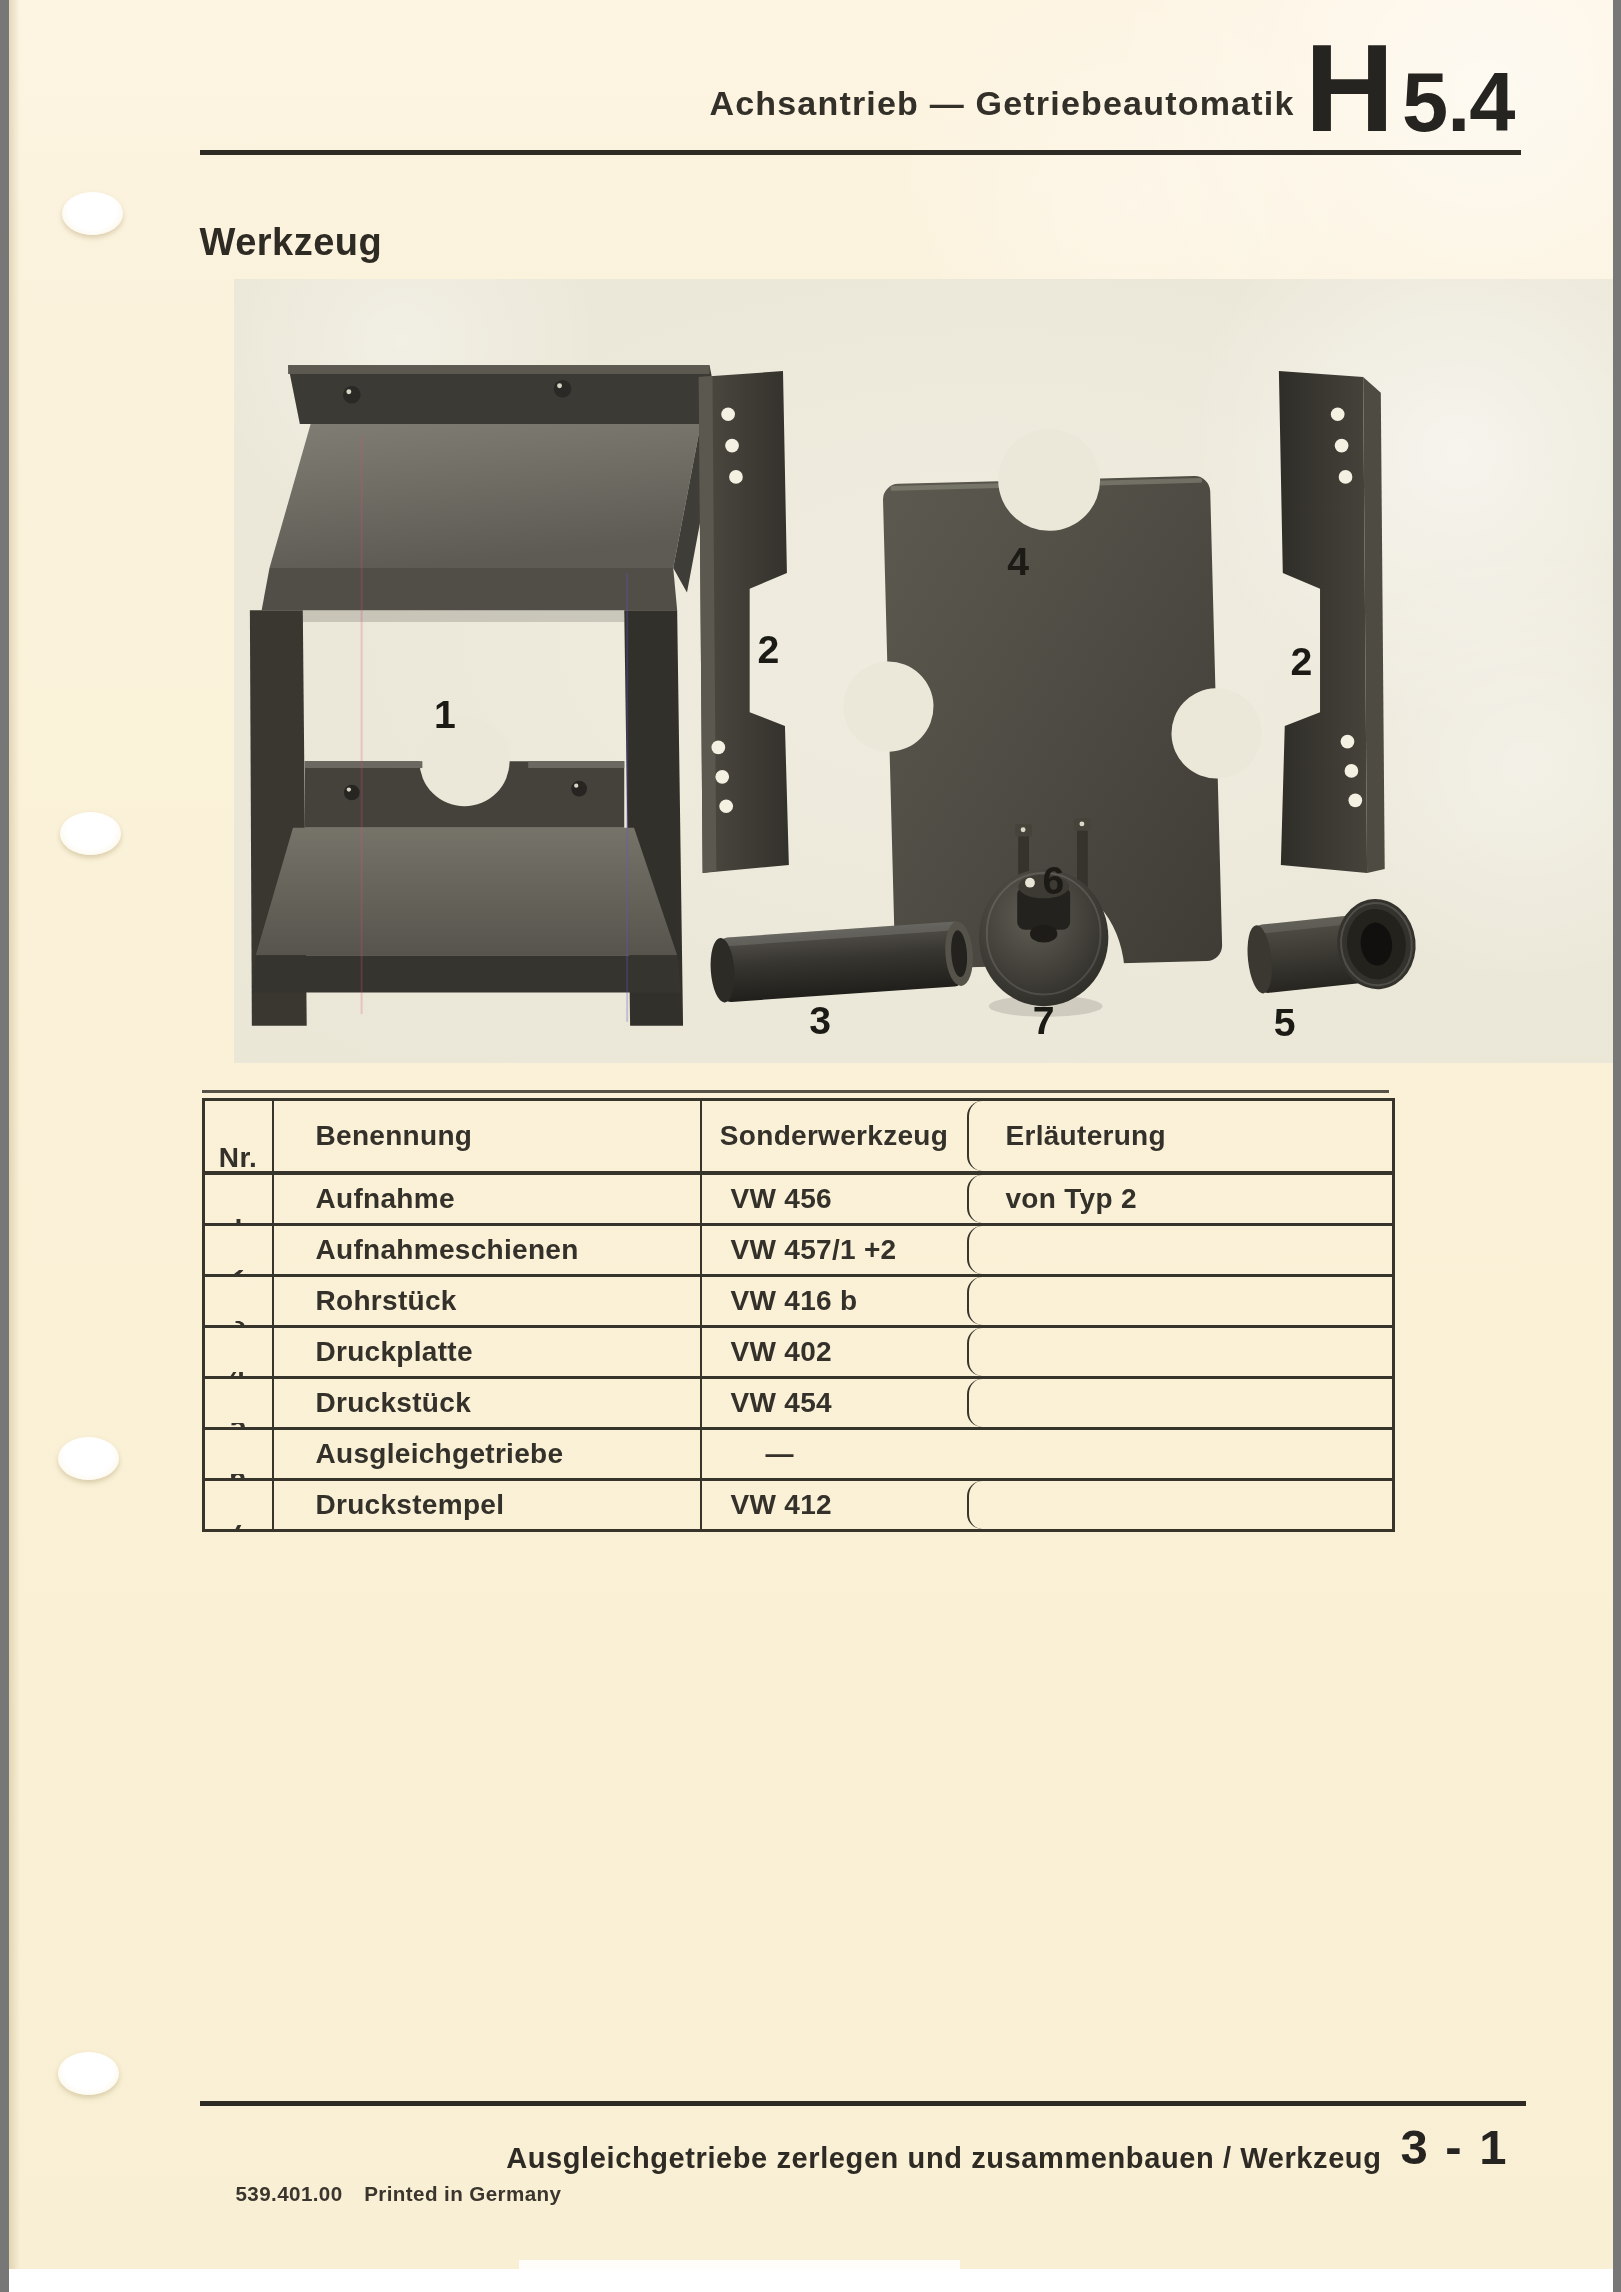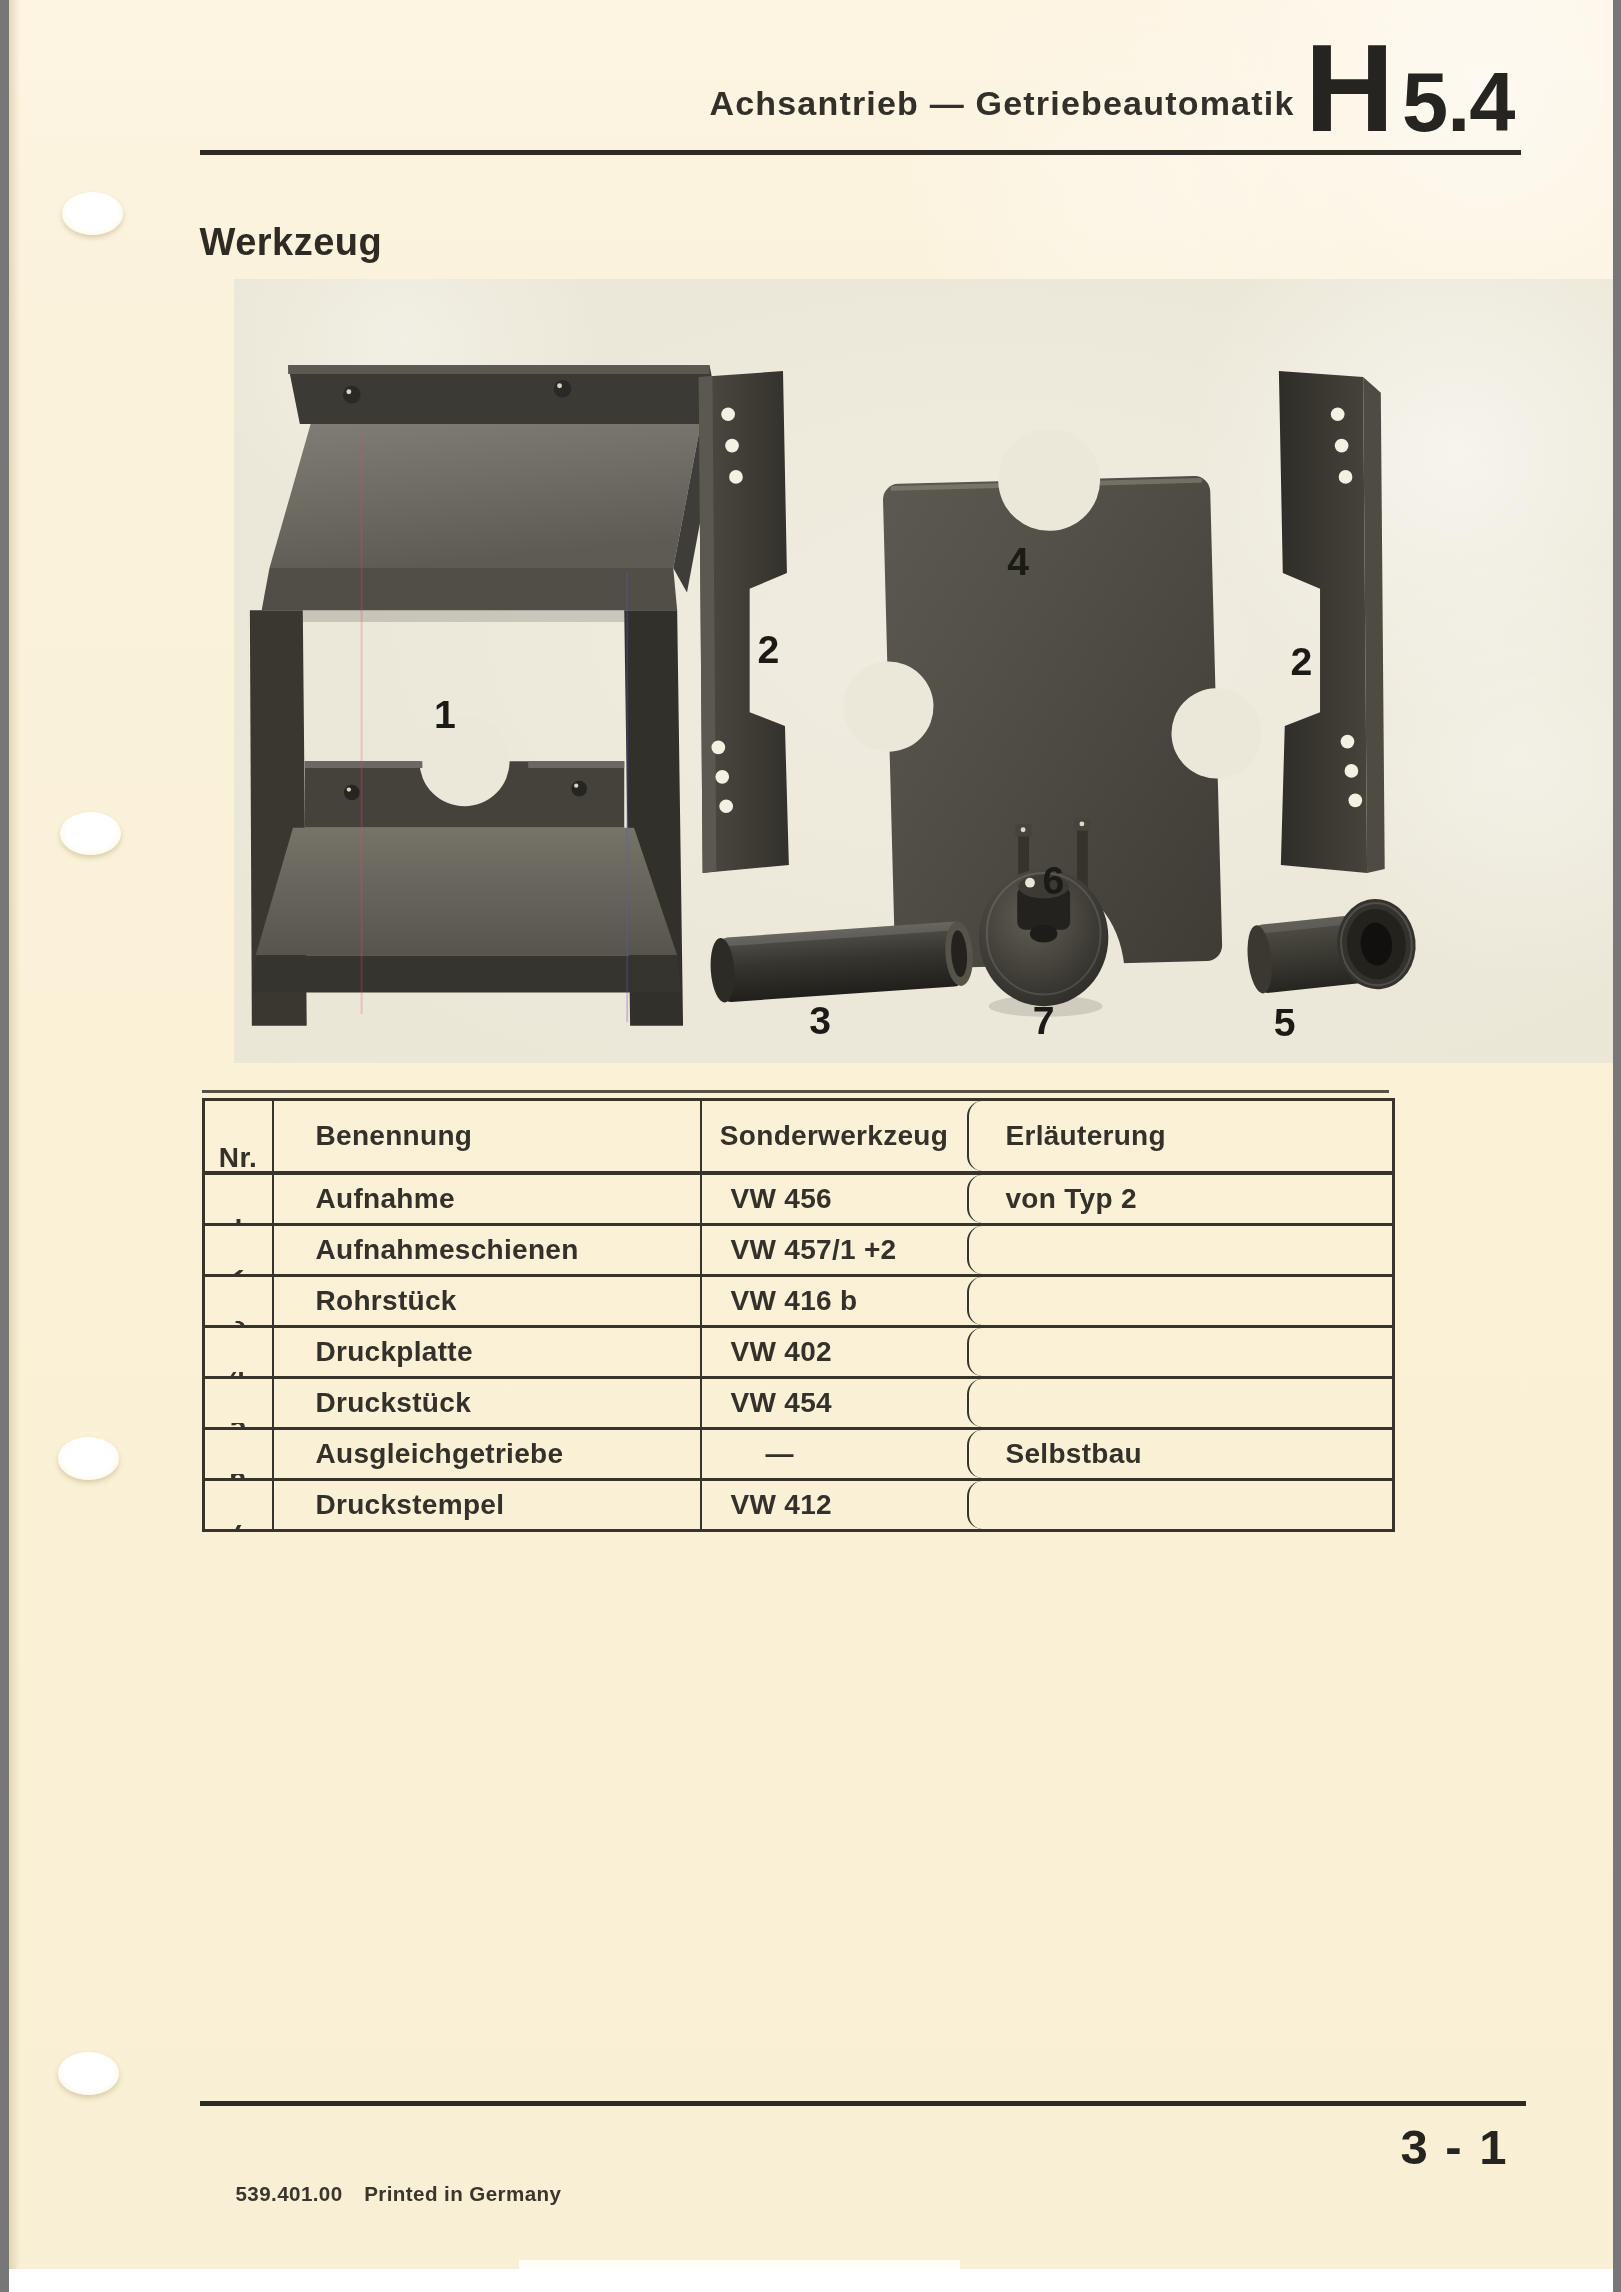--- a/index.html
+++ b/index.html
@@ -311,31 +311,31 @@
     <div class="t-row body">
       <div class="t-cell">5</div>
       <div class="t-cell cell-benennung">Druckstück</div>
       <div class="t-cell cell-sonder">VW 454</div>
       <div class="t-cell cell-erlaeuterung"></div>
     </div>
     <div class="t-row body">
       <div class="t-cell">6</div>
       <div class="t-cell cell-benennung">Ausgleichgetriebe</div>
       <div class="t-cell cell-sonder dash">—</div>
-      <div class="t-cell cell-erlaeuterung">Selbstbau</div>
     </div>
     <div class="t-row body">
       <div class="t-cell">7</div>
       <div class="t-cell cell-benennung">Druckstempel</div>
       <div class="t-cell cell-sonder">VW 412</div>
       <div class="t-cell cell-erlaeuterung"></div>
     </div>
   </div>
 
   <div class="rule-bottom"></div>
+  <div class="footer-line">Ausgleichgetriebe zerlegen und zusammenbauen / Werkzeug</div>
   <div class="page-number">3 - 1</div>
   <div class="print-info">
     <span>539.401.00</span><span>Printed in Germany</span>
   </div>
 
   <div class="punch-hole hole-1"></div>
   <div class="punch-hole hole-2"></div>
   <div class="punch-hole hole-3"></div>
   <div class="punch-hole hole-4"></div>
   <div class="bottom-white-step"></div>

